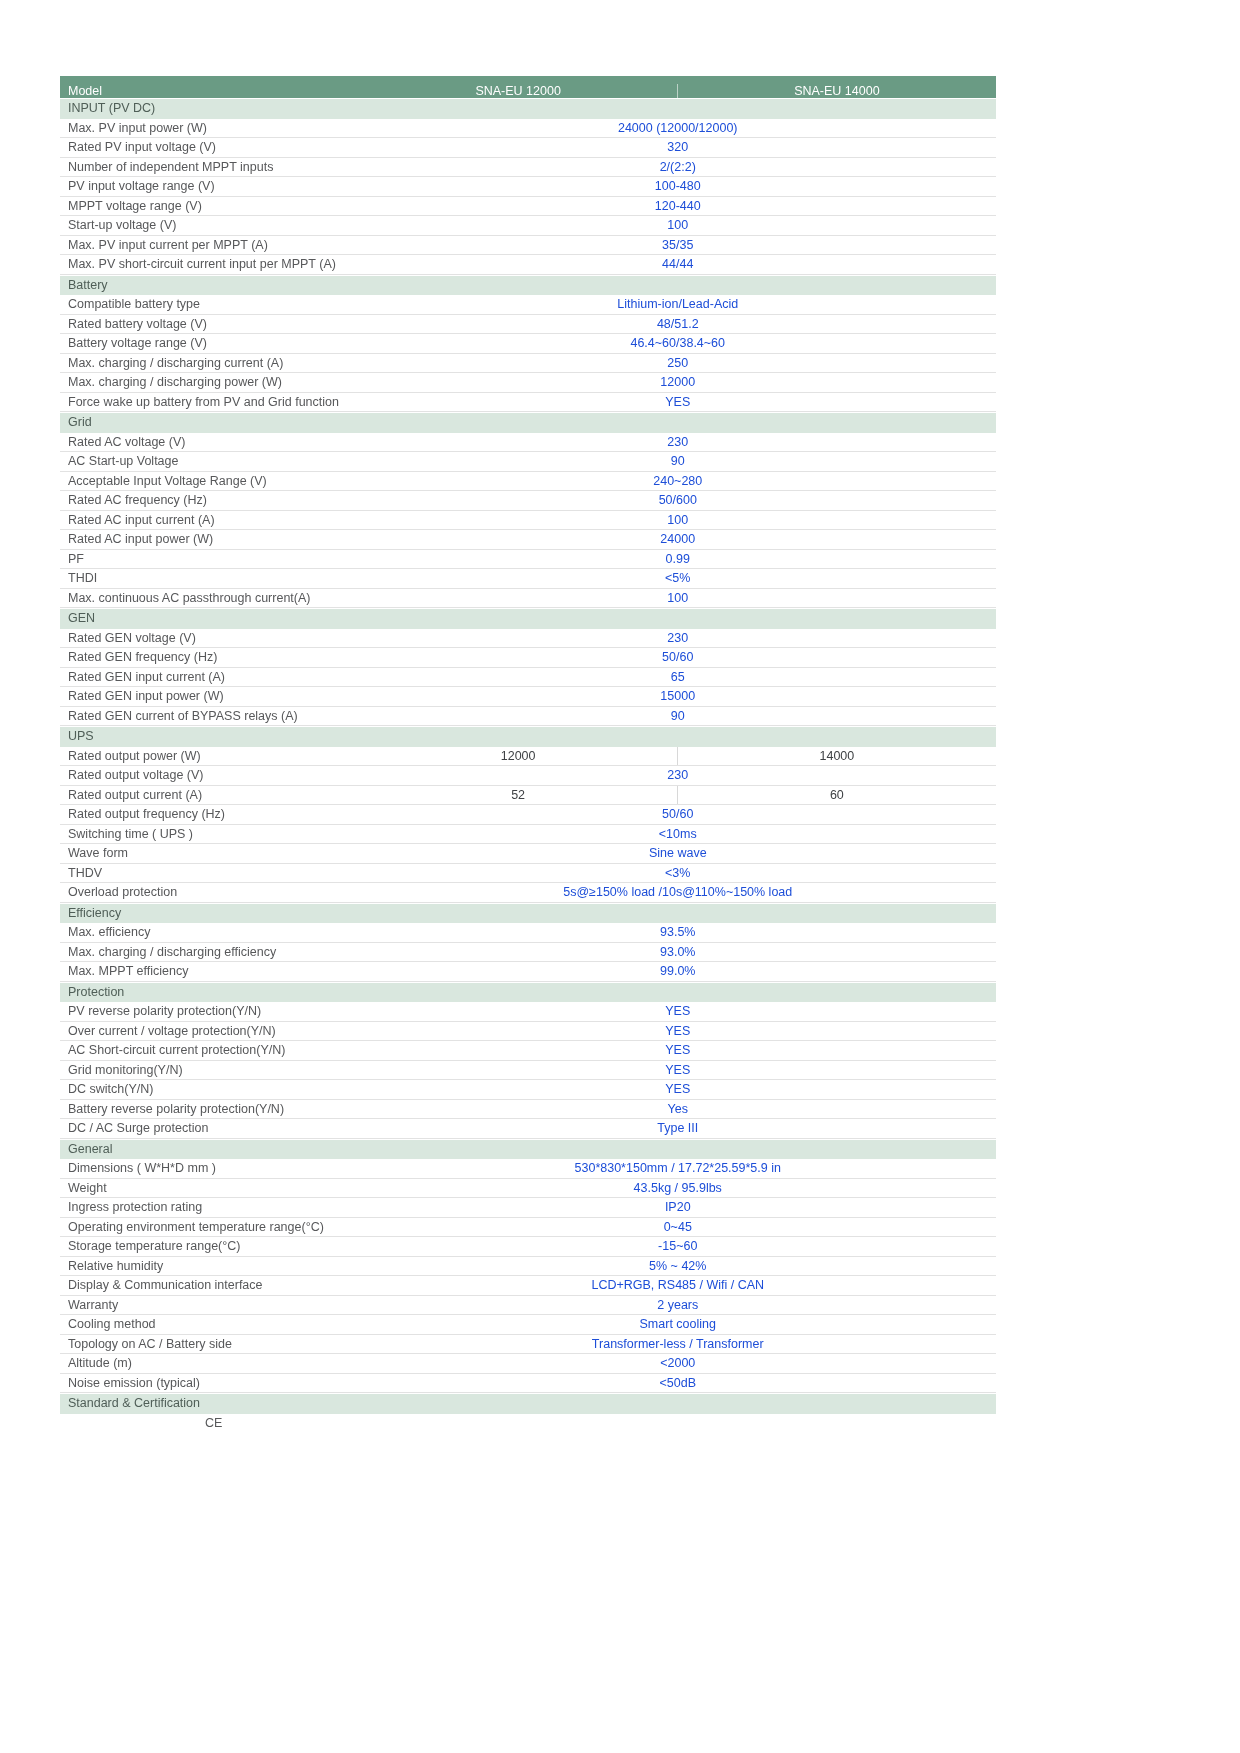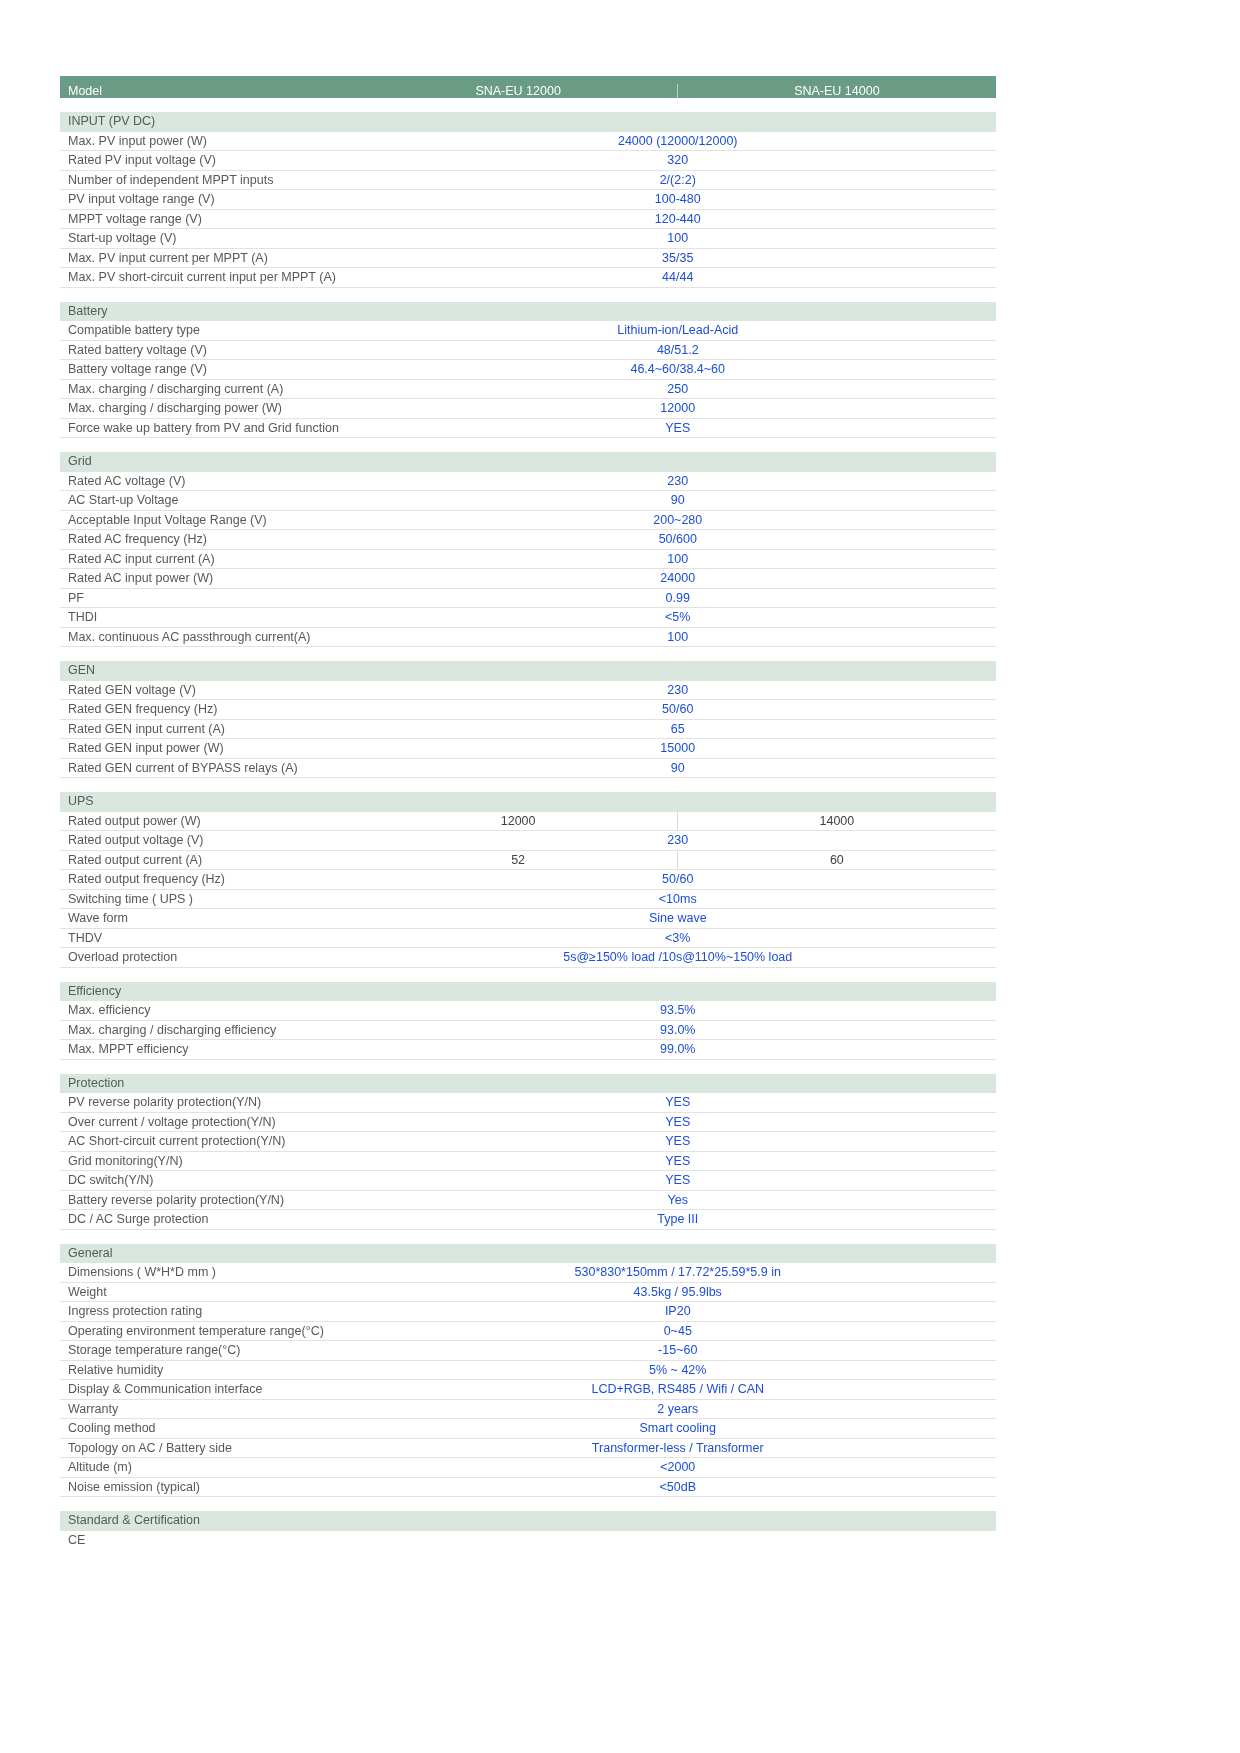--- a/index.html
+++ b/index.html
@@ -44,32 +44,33 @@
     border-right: 1px solid rgba(255,255,255,0.55);
   }
   .section-row {
     height: 19.5px;
     line-height: 19.5px;
     background: var(--section-bg, #d9e7de);
     color: #4f5e57;
     padding-left: 8px;
     box-sizing: border-box;
     white-space: nowrap;
-    margin-top: 14px;
+    margin-top: 1px;
   }
   .data-row {
     display: flex;
     align-items: center;
     height: 19.5px;
     box-sizing: border-box;
     border-bottom: 1px solid #e2e2e2;
     background: #ffffff;
   }
   .data-row:last-child {
     border-bottom: none;
+    text-align: center;
   }
   .cell {
     box-sizing: border-box;
     white-space: nowrap;
     overflow: visible;
   }
   .cell.label {
     width: 32%;
     padding-left: 8px;
     color: #57585a;
@@ -162,21 +163,21 @@
       <div class="data-row">
         <div class="cell label">Rated AC voltage (V)</div>
         <div class="cell vmerged">230</div>
       </div>
       <div class="data-row">
         <div class="cell label">AC Start-up Voltage</div>
         <div class="cell vmerged">90</div>
       </div>
       <div class="data-row">
         <div class="cell label">Acceptable Input Voltage Range (V)</div>
-        <div class="cell vmerged">200~280</div>
+        <div class="cell vmerged">240~280</div>
       </div>
       <div class="data-row">
         <div class="cell label">Rated AC  frequency (Hz)</div>
         <div class="cell vmerged">50/600</div>
       </div>
       <div class="data-row">
         <div class="cell label">Rated AC input current (A)</div>
         <div class="cell vmerged">100</div>
       </div>
       <div class="data-row">

